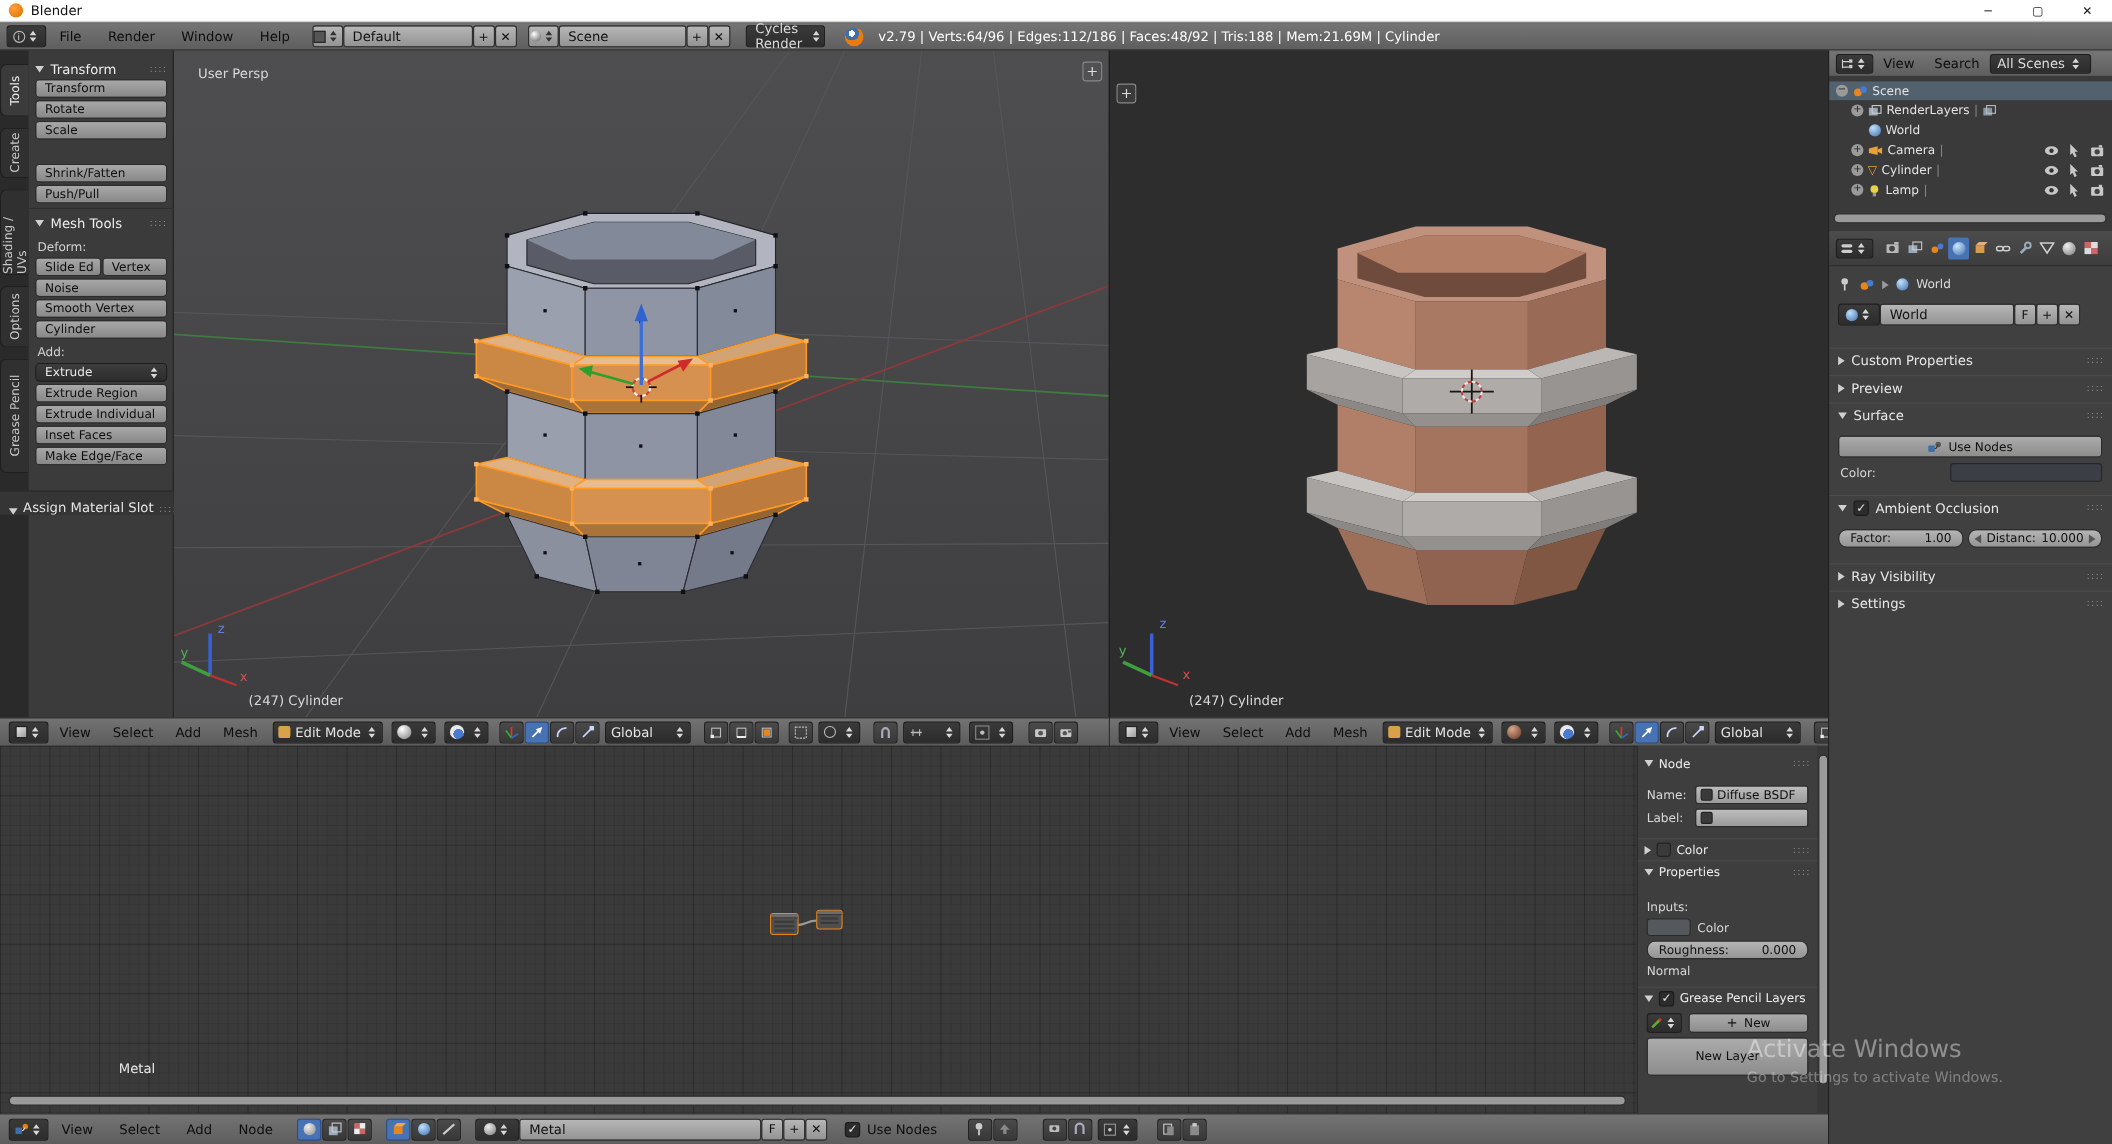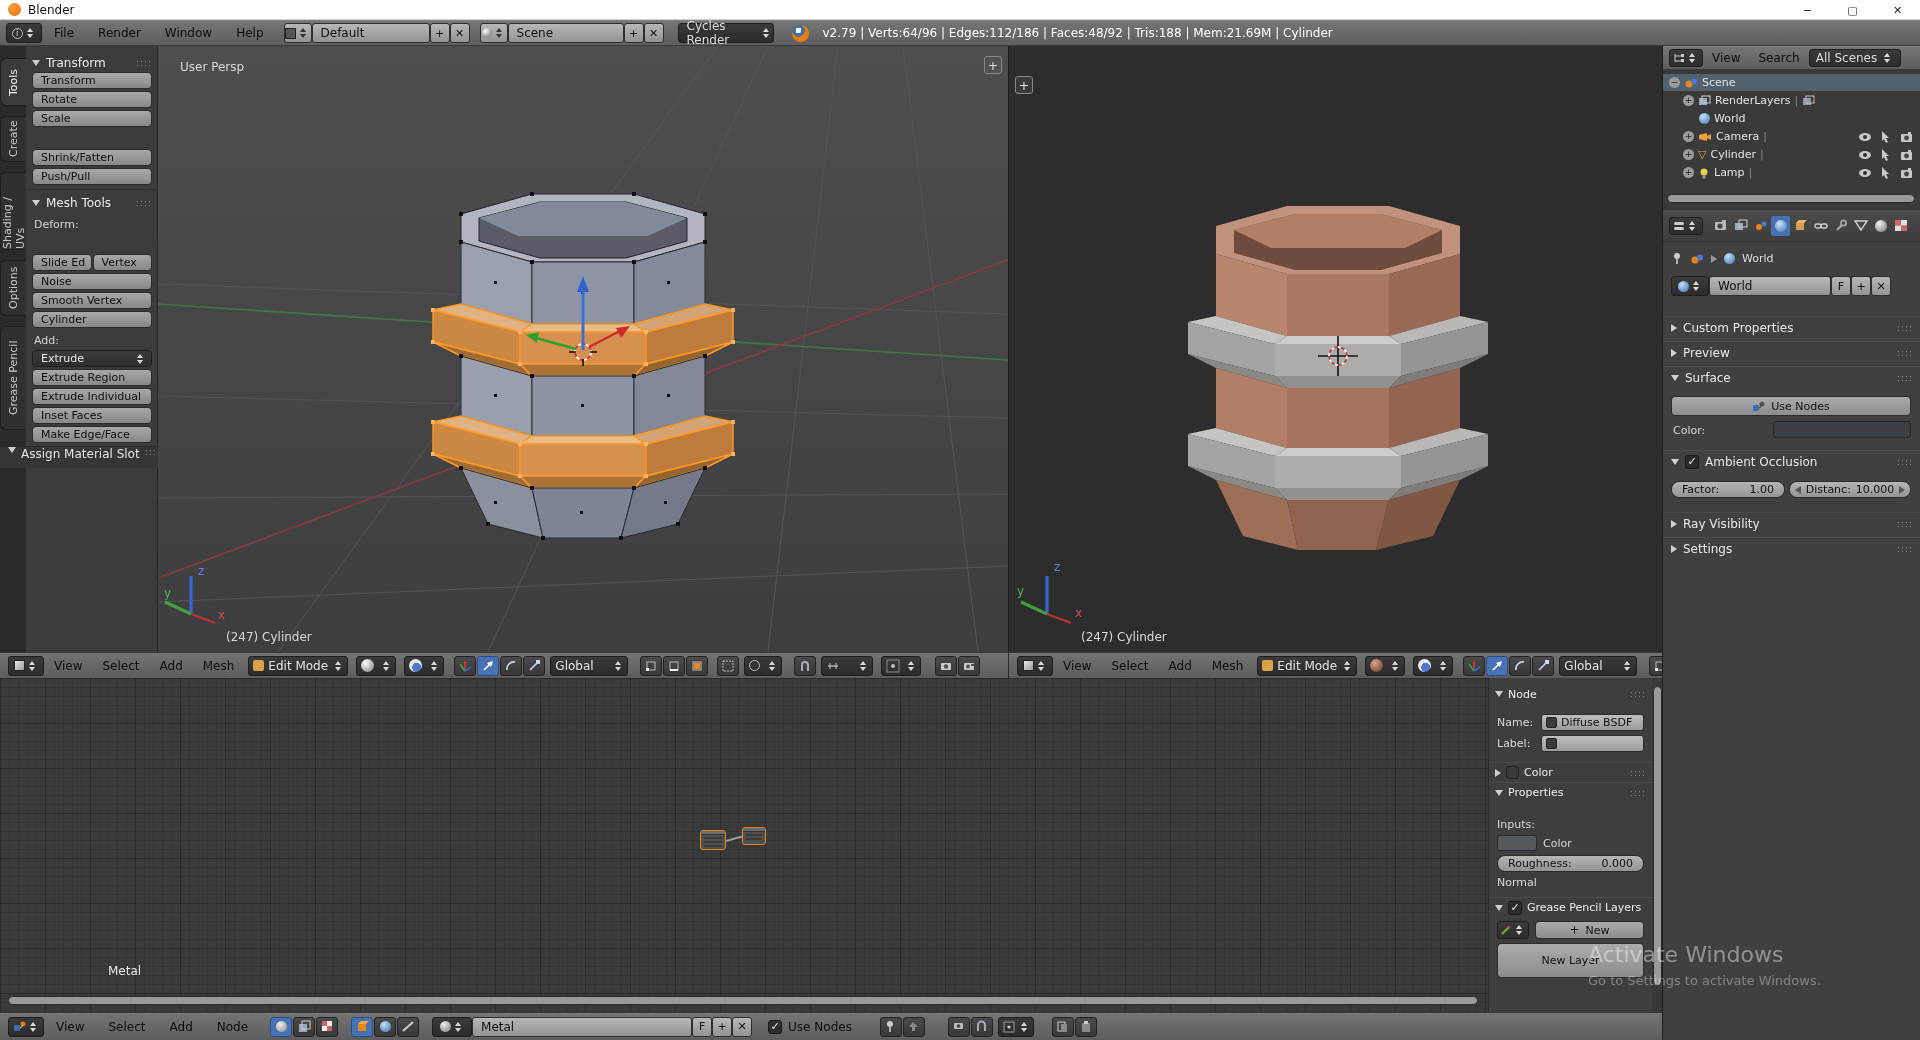--- a/index.html
+++ b/index.html
@@ -64,27 +64,27 @@
   padding:4px 6px 0 6px; }
 .ts-hdr { display:flex; align-items:center; gap:6px; color:#ececec; font-size:12px;
   height:18px; margin-top:4px; }
 .ts-hdr .dragdots { margin-left:auto; }
 .ts-sep { border-top:1px solid #2e2e2e; margin:4px -6px 2px; }
 .tool-btn { height:17px; margin-bottom:2px; background:linear-gradient(#a8a8a8,#888888);
   border:1px solid #2c2c2c; border-radius:4px; color:#0f0f0f; font-size:11px;
   display:flex; align-items:center; padding-left:8px; }
 .ts-label { color:#d2d2d2; font-size:11px; margin:6px 0 3px 2px; }
 .tool-row { display:flex; gap:1px; margin-bottom:2px; }
-.tool-row .tool-btn { flex:1; margin-bottom:0;margin-top:20px; }
+.tool-row .tool-btn { flex:1; margin-bottom:0; }
 .dark-drop { height:17px; margin-bottom:2px; background:linear-gradient(#3c3c3c,#2d2d2d);
   border:1px solid #1d1d1d; border-radius:4px; color:#e6e6e6; font-size:11px;
   display:flex; align-items:center; padding:0 4px 0 8px; }
 .dark-drop .updown { margin-left:auto; }
 #assignhdr { position:absolute; left:0; top:400px; width:158px; height:22px; background:#353535;
-  border-top:1px solid #2a2a2a; display:flex; align-items:flex-start; gap:5px; padding:0 4px 0 8px;
+  border-top:1px solid #2a2a2a; display:flex; align-items:flex-end; gap:5px; padding:0 4px 0 8px;
   color:#e4e4e4; font-size:12px; white-space:nowrap; overflow:hidden; }
 
 
 #vpL { left:158px; top:46px; width:850px; height:606px;
   background:linear-gradient(#4e4e51,#47474a 45%,#3e3e41); }
 #vpR { left:1008px; top:46px; width:654px; height:606px; background:#2d2d2d;
   border-left:1px solid #1c1c1c; }
 #renderbar { position:absolute; left:0; top:0; width:654px; height:22px; background:#141414;
   color:#e6e6e6; font-size:12px; display:flex; align-items:center; padding-left:8px; }
 .vp-label { position:absolute; color:#d8d8d8; font-size:12px; }
@@ -204,21 +204,21 @@
     <div class="fieldlite" style="width:28px;margin-left:10px;justify-content:center">
       <span class="sphere" style="width:10px;height:10px;background:radial-gradient(circle at 35% 30%,#fff,#888 70%)"></span>
       <span class="updown dk">
           <i class="u"></i>
           <i class="d"></i>
         </span>
     </div>
     <div class="fieldlite" style="width:116px;padding-left:8px">Scene</div>
     <div class="sqbtn">+</div>
     <div class="sqbtn">✕</div>
-    <div class="fielddark" style="width:96px;margin-left:14px;padding-left:8px;justify-content:flex-start">
+    <div class="fielddark" style="width:72px;margin-left:14px;padding-left:8px;justify-content:flex-start">
       <span>Cycles Render</span>
       <span class="updown">
           <i class="u"></i>
           <i class="d"></i>
         </span>
     </div>
     <span class="blenderlogo"></span>
     <span class="stats">v2.79 | Verts:64/96 | Edges:112/186 | Faces:48/92 | Tris:188 | Mem:21.69M | Cylinder</span>
   </div>
 

